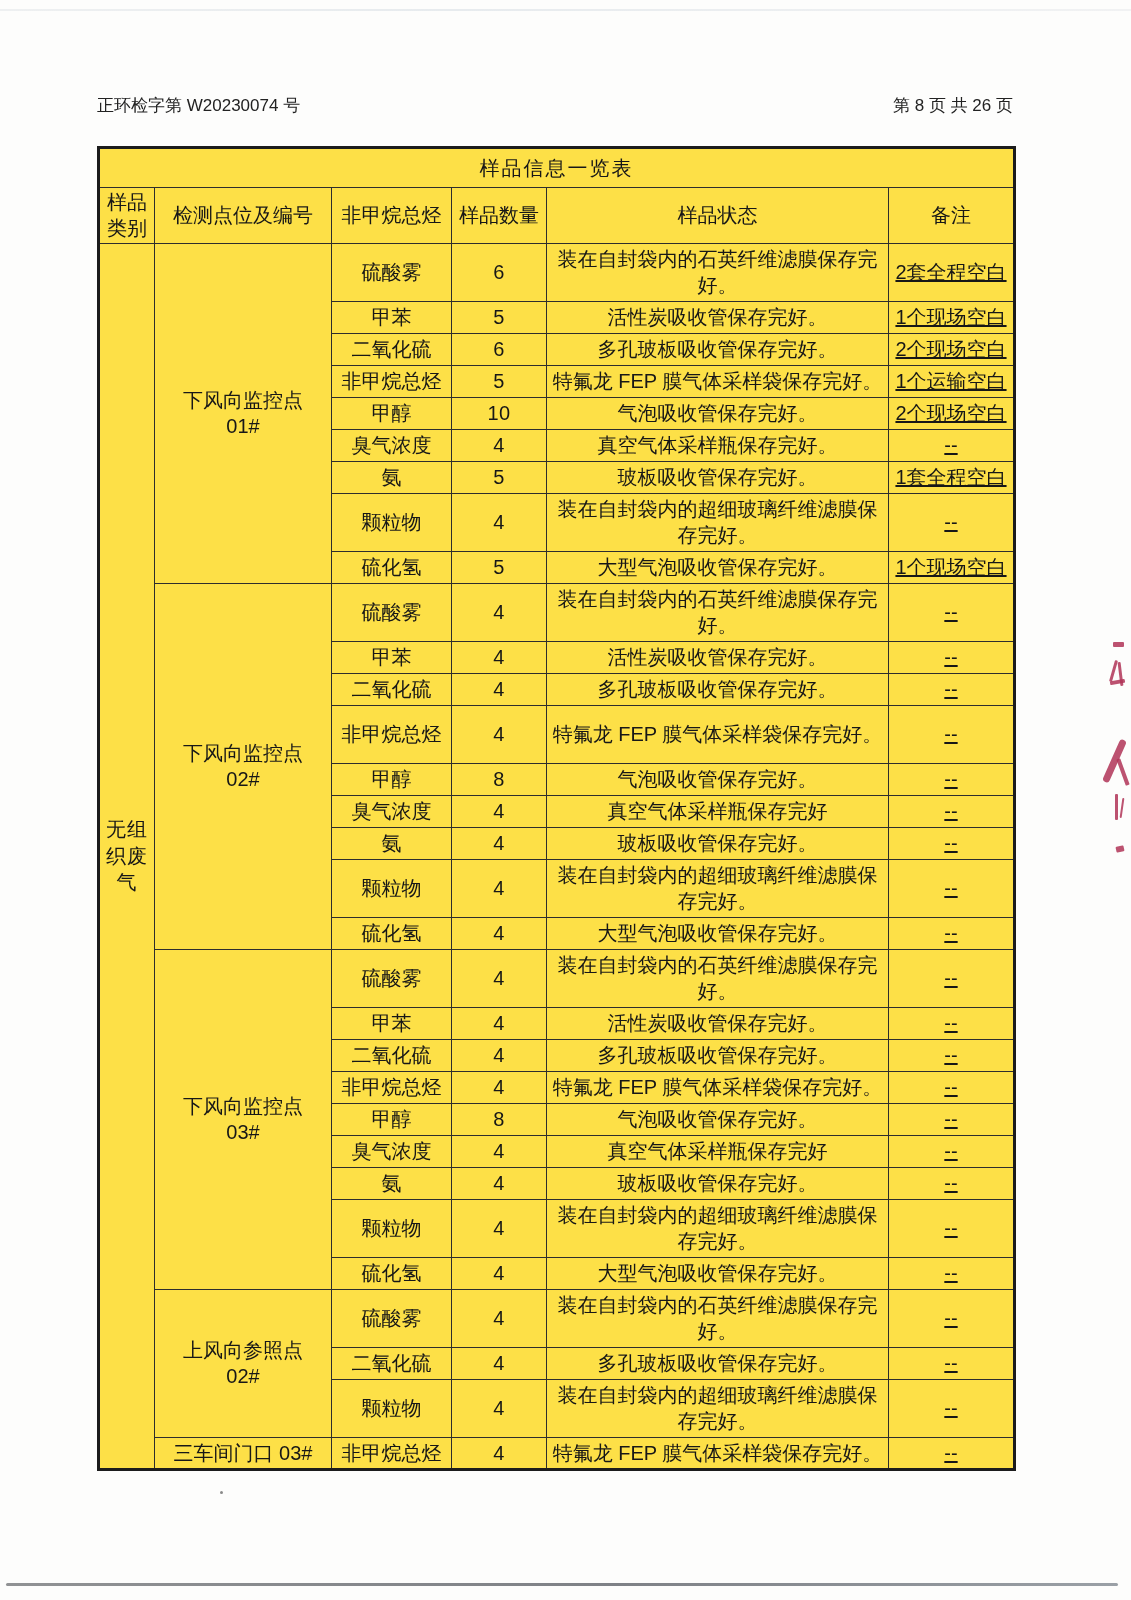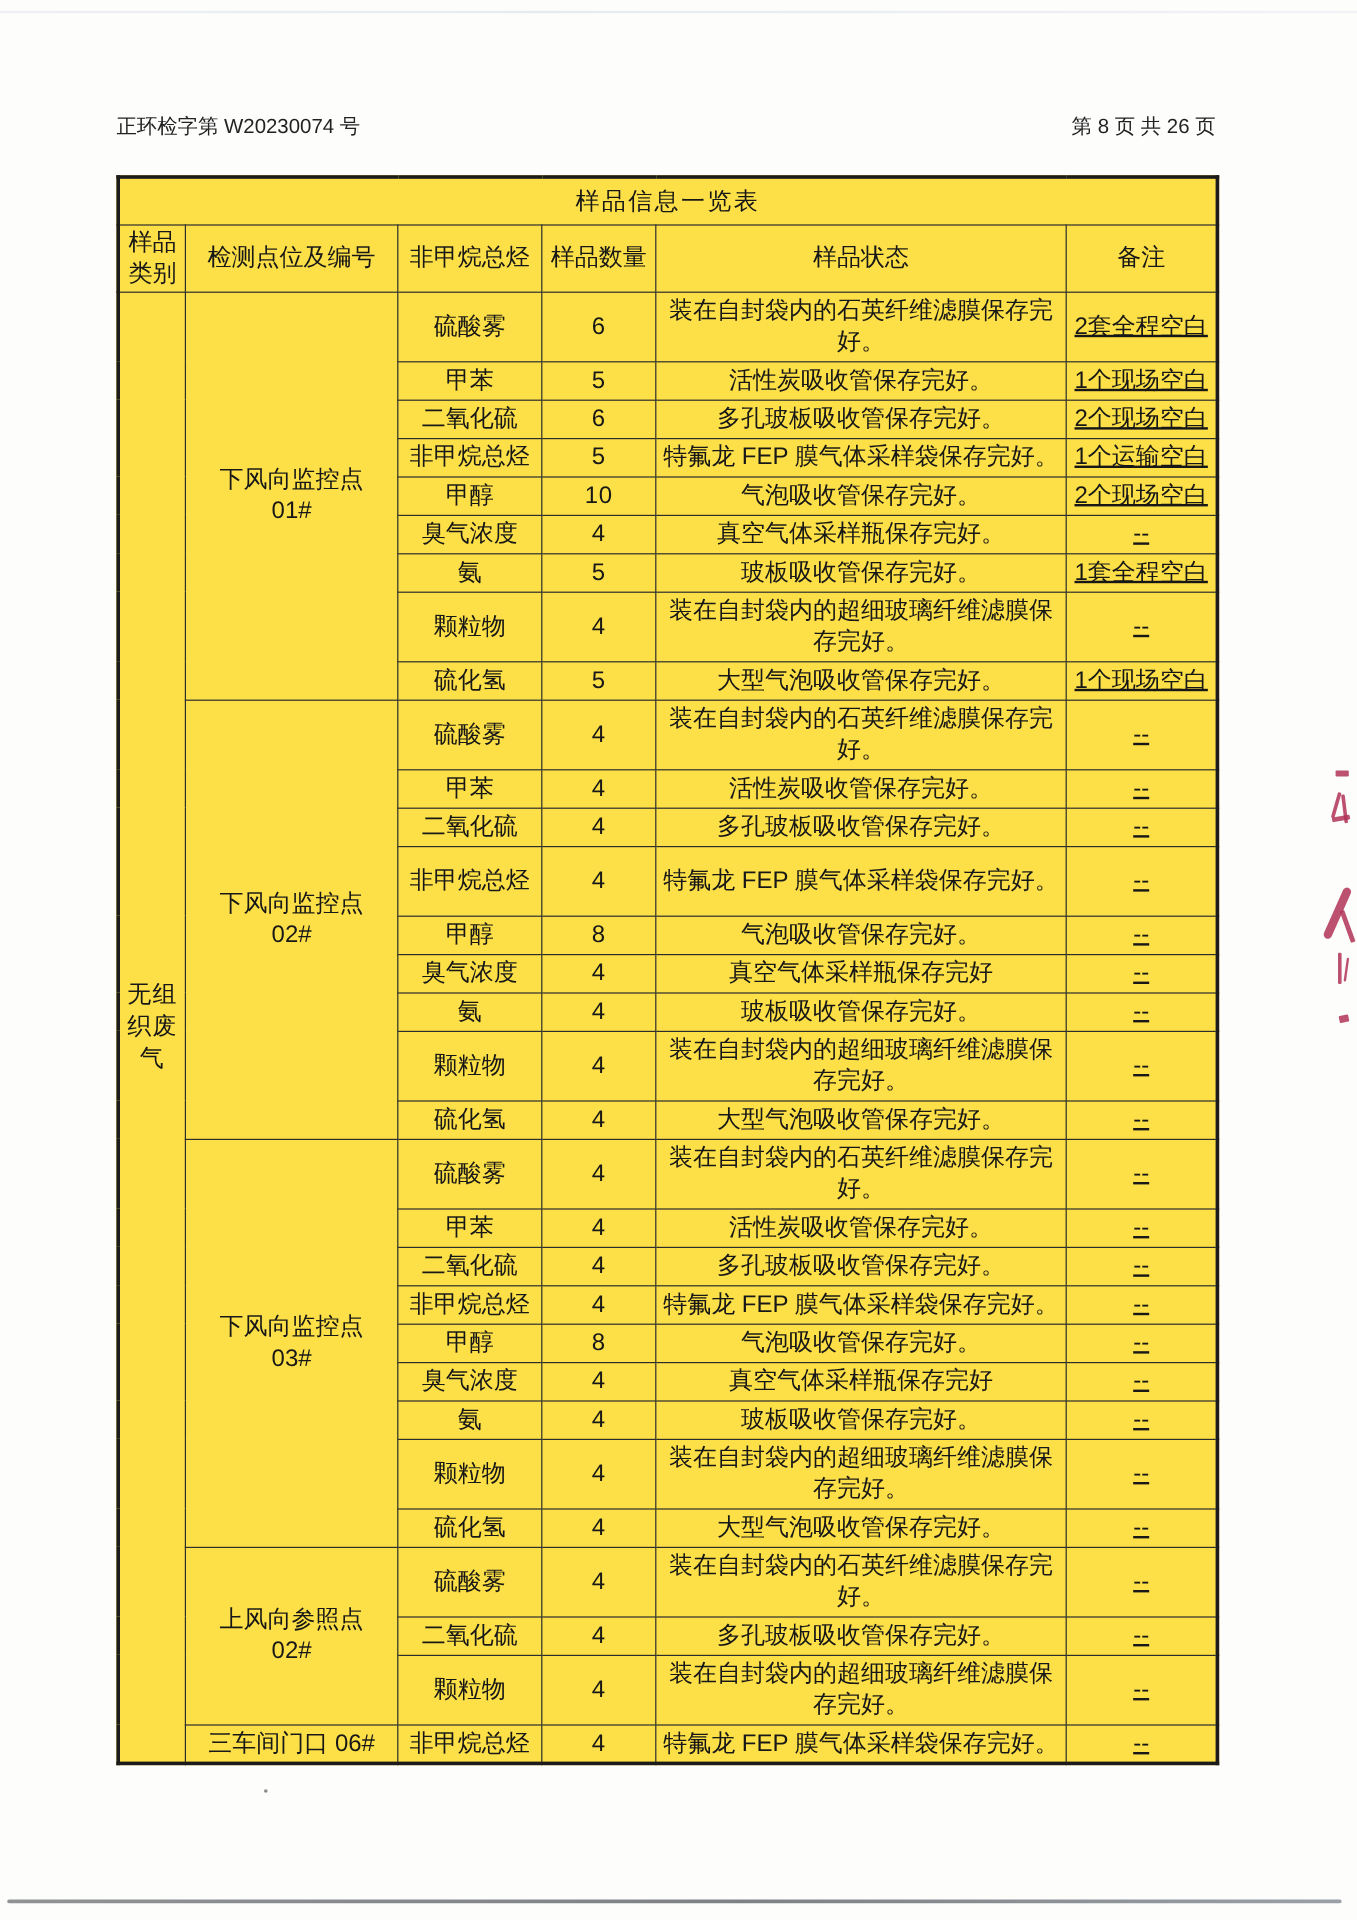--- a/index.html
+++ b/index.html
@@ -286,21 +286,21 @@
           <td class="status-cell">多孔玻板吸收管保存完好。</td>
           <td class="note-cell">--</td>
         </tr>
         <tr class="r-tall">
           <td class="ind-cell">颗粒物</td>
           <td class="qty-cell">4</td>
           <td class="status-cell">装在自封袋内的超细玻璃纤维滤膜保存完好。</td>
           <td class="note-cell">--</td>
         </tr>
         <tr class="r-std">
-          <td class="loc-cell">三车间门口 06#</td>
+          <td class="loc-cell">三车间门口 03#</td>
           <td class="ind-cell">非甲烷总烃</td>
           <td class="qty-cell">4</td>
           <td class="status-cell">特氟龙 FEP 膜气体采样袋保存完好。</td>
           <td class="note-cell">--</td>
         </tr>
       </tbody>
   </table>
 
   <div class="stamp">
     <i class="s1"></i>

